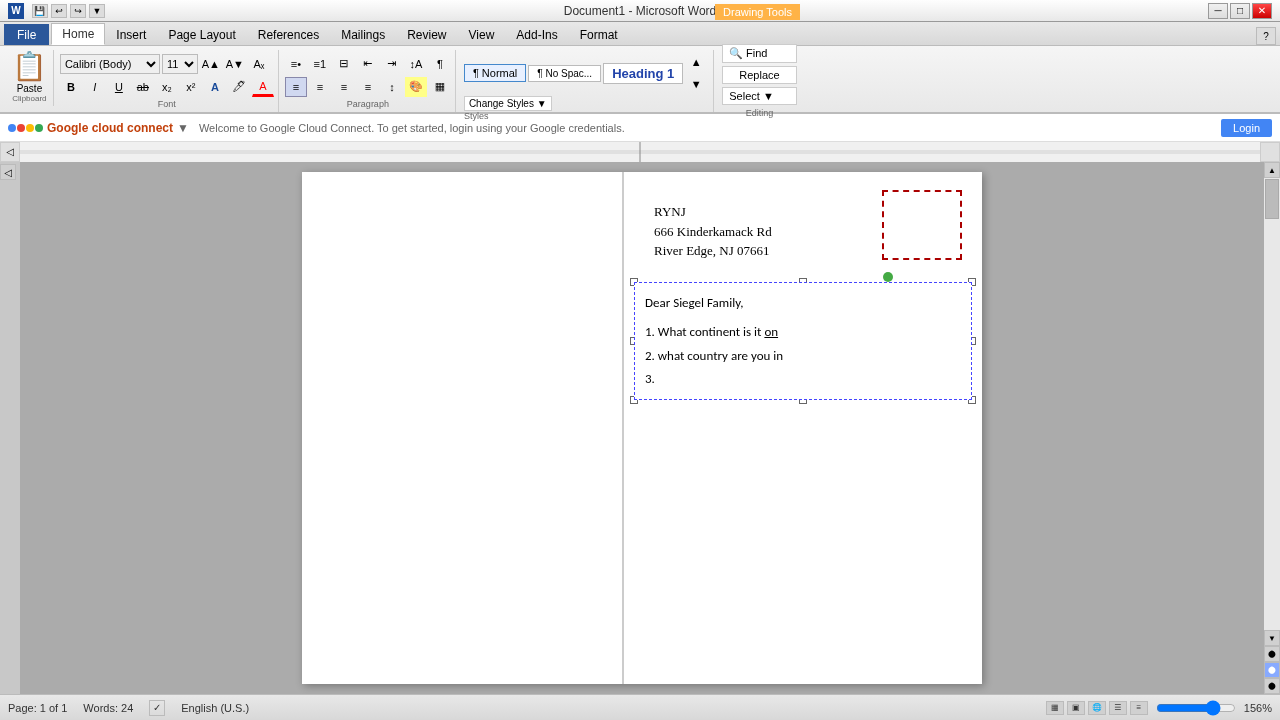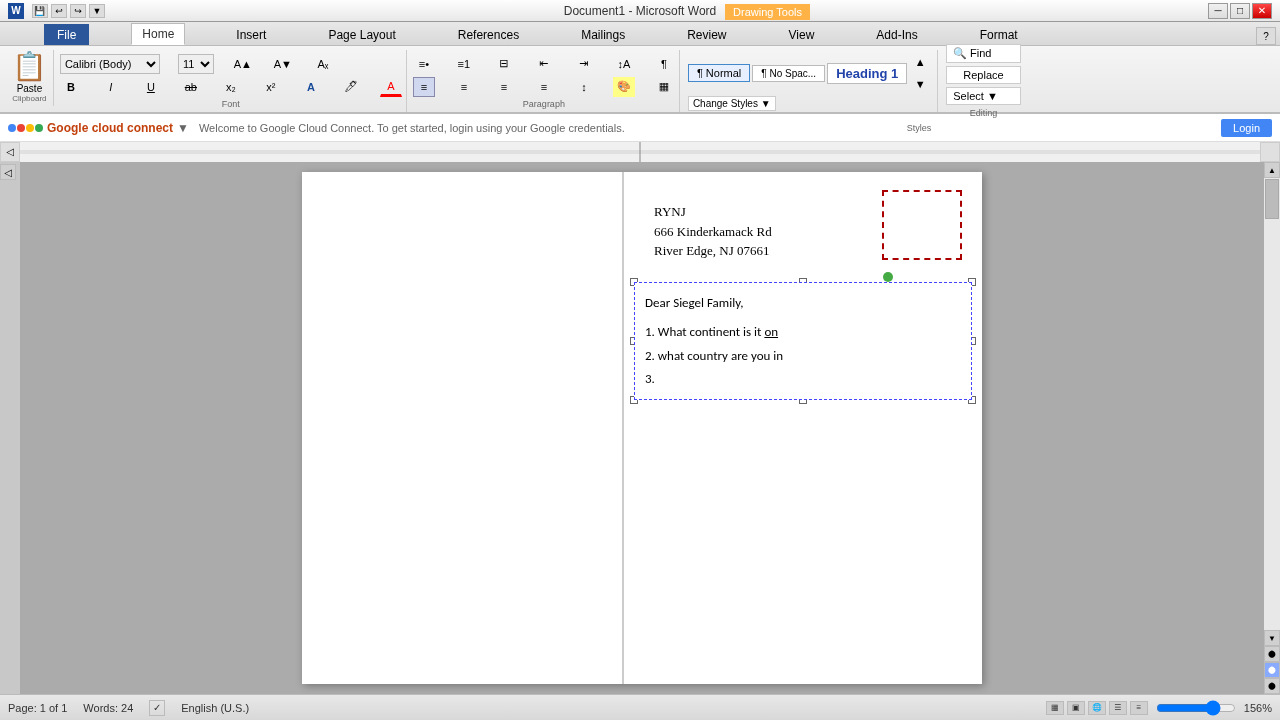--- a/index.html
+++ b/index.html
@@ -33,21 +33,20 @@
       padding-left: 4px;
       border-bottom: 1px solid #bbb;
     }
     .ribbon-tab {
       padding: 3px 10px;
       font-size: 12px;
       cursor: pointer;
       border: 1px solid transparent;
       border-bottom: none;
       background: transparent;
-      margin-left: 40px;
     }
     .ribbon-tab.active {
       background: #fff;
       border-color: #bbb;
       border-bottom: 1px solid #fff;
       color: #333;
     }
     .ribbon-tab.file {
       background: #2b579a;
       color: white;
@@ -241,21 +240,21 @@
       font-size: 11px;
       color: #333;
       gap: 16px;
       position: absolute;
       bottom: 0;
       left: 0;
       right: 0;
     }
     .status-right { margin-left: auto; display: flex; align-items: center; gap: 8px; }
 
-    .toolbar-row { display: flex; align-items: center; gap: 18px; margin: 1px 0; }
+    .toolbar-row { display: flex; align-items: center; gap: 2px; margin: 1px 0; }
 
     .big-paste {
       display: flex;
       flex-direction: column;
       align-items: center;
       padding: 2px 6px;
       cursor: pointer;
       border-right: 1px solid #ccc;
       height: 56px;
       justify-content: center;
@@ -290,21 +289,21 @@
   <div class="title-bar-left">
     <div class="word-icon">W</div>
     <div style="display:flex;gap:3px;margin-left:4px;">
       <div style="width:16px;height:14px;background:#ddd;border:1px solid #bbb;font-size:9px;display:flex;align-items:center;justify-content:center;">💾</div>
       <div style="width:16px;height:14px;background:#ddd;border:1px solid #bbb;font-size:9px;display:flex;align-items:center;justify-content:center;">↩</div>
       <div style="width:16px;height:14px;background:#ddd;border:1px solid #bbb;font-size:9px;display:flex;align-items:center;justify-content:center;">↪</div>
       <div style="width:16px;height:14px;background:#ddd;border:1px solid #bbb;font-size:9px;display:flex;align-items:center;justify-content:center;">▼</div>
     </div>
   </div>
   <div class="title-bar-title">Document1 - Microsoft Word</div>
-  <div style="position:absolute;right:470px;top:2px;">
+  <div style="position:absolute;right:480px;top:2px;">
     <span style="background:#ffb347;padding:2px 8px;font-size:11px;color:white;">Drawing Tools</span>
   </div>
   <div class="title-bar-controls" style="margin-left:auto;">
     <button class="title-btn">─</button>
     <button class="title-btn">□</button>
     <button class="title-btn close">✕</button>
   </div>
 </div>
 
 <div class="ribbon-tabs">
@@ -391,21 +390,21 @@
         <div style="font-size:13px;font-weight:bold;color:#2244aa;">Heading 1</div>
       </div>
       <div style="display:flex;flex-direction:column;gap:2px;">
         <button class="toolbar-btn">▲</button>
         <button class="toolbar-btn">▼</button>
       </div>
     </div>
     <div style="display:flex;gap:4px;margin-top:2px;">
       <button style="font-size:10px;background:white;border:1px solid #ccc;padding:1px 4px;cursor:pointer;">Change Styles ▼</button>
     </div>
-    <div style="font-size:9px;color:#666;text-align:right;margin-top:12px;">Styles</div>
+    <div style="font-size:9px;color:#666;text-align:left;">Styles</div>
   </div>
 
   <div style="padding:2px 6px;height:62px;display:flex;flex-direction:column;justify-content:center;gap:3px;">
     <button style="font-size:11px;background:white;border:1px solid #ccc;padding:2px 6px;cursor:pointer;text-align:left;">
       <span>🔍</span> <span>Find</span>
     </button>
     <button style="font-size:11px;background:white;border:1px solid #ccc;padding:2px 16px;cursor:pointer;text-align:left;">
       <span>Replace</span>
     </button>
     <button style="font-size:11px;background:white;border:1px solid #ccc;padding:2px 6px;cursor:pointer;text-align:left;">

